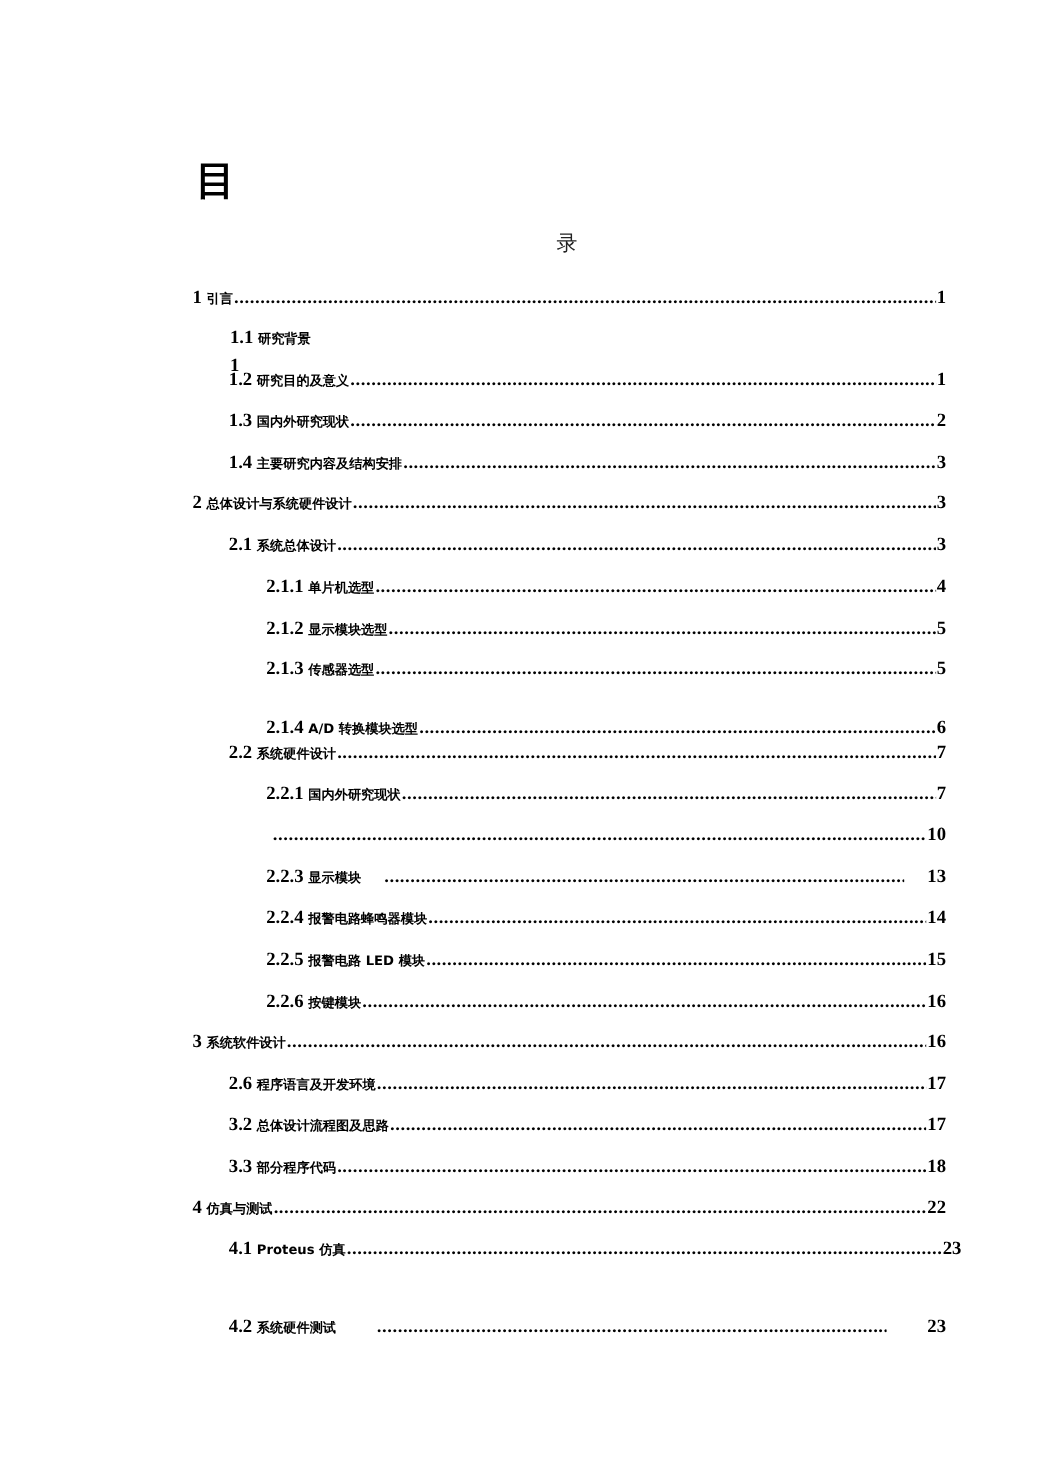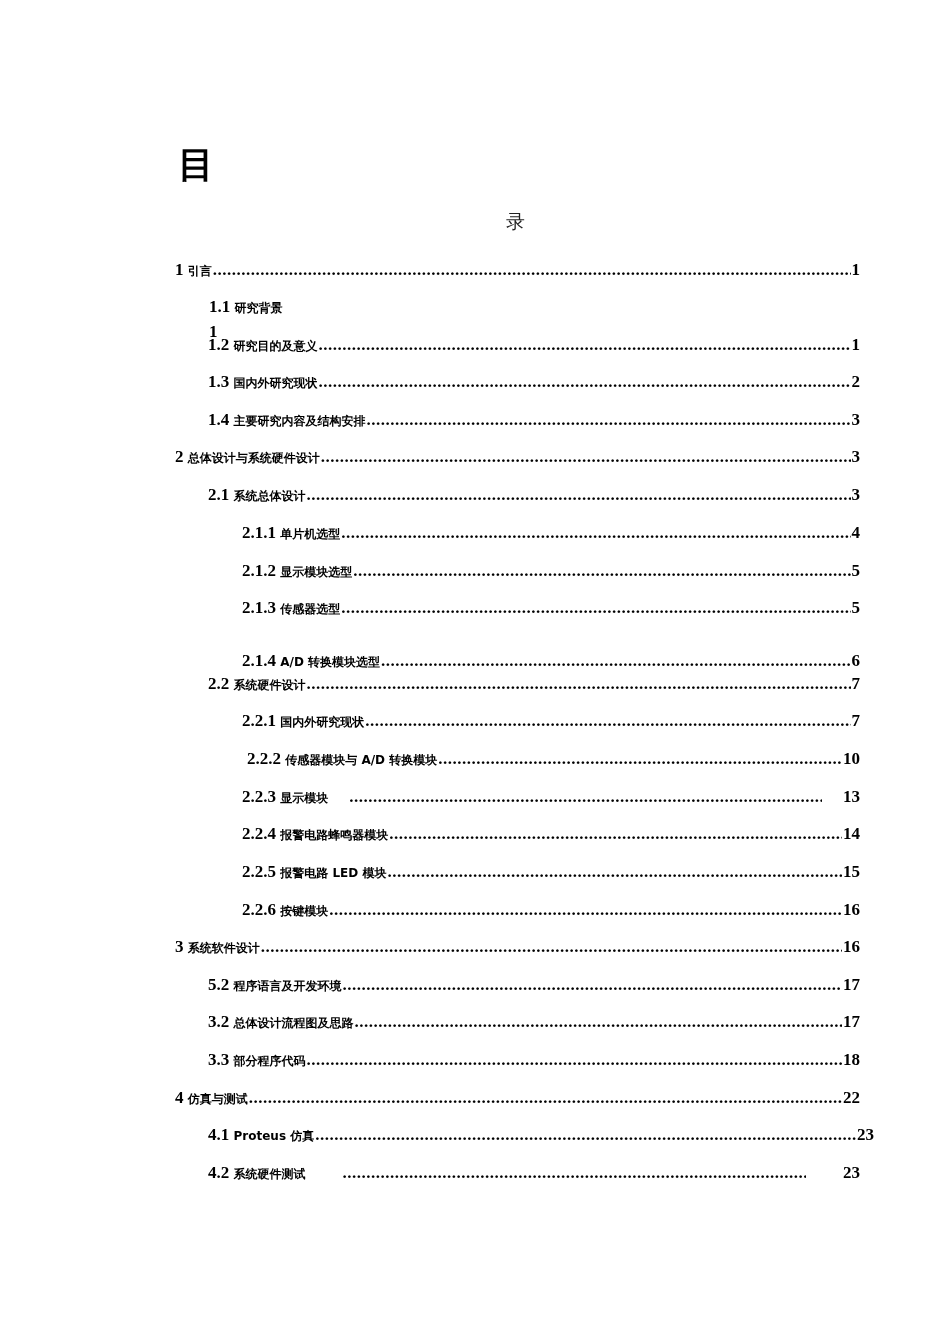--- a/index.html
+++ b/index.html
@@ -88,21 +88,20 @@
       <span class="label"><span>2.2</span> <span class="cjk">系统硬件设计</span></span>
       <span class="leader"></span>
       <span class="page-num">7</span>
     </div>
     <div class="toc-entry" style="left:242px;right:90px;top:709px;">
       <span class="label"><span>2.2.1</span> <span class="cjk">国内外研究现状</span></span>
       <span class="leader"></span>
       <span class="page-num">7</span>
     </div>
     <div class="toc-entry" style="left:247px;right:90px;top:747px;">
-      <span class="label"><span>2.2.2</span> <span class="cjk">传感器模块与 A/D 转换模块</span></span>
       <span class="leader"></span>
       <span class="page-num">10</span>
     </div>
     <div class="toc-entry" style="left:242px;right:90px;top:785px;gap:20px;">
       <span class="label"><span>2.2.3</span> <span class="cjk">显示模块</span></span>
       <span class="leader"></span>
       <span class="page-num">13</span>
     </div>
     <div class="toc-entry" style="left:242px;right:90px;top:822px;">
       <span class="label"><span>2.2.4</span> <span class="cjk">报警电路蜂鸣器模块</span></span>
@@ -118,21 +117,21 @@
       <span class="label"><span>2.2.6</span> <span class="cjk">按键模块</span></span>
       <span class="leader"></span>
       <span class="page-num">16</span>
     </div>
     <div class="toc-entry" style="left:175px;right:90px;top:935px;justify-content:flex-end;">
       <span class="label"><span>3</span> <span class="cjk">系统软件设计</span></span>
       <span class="leader"></span>
       <span class="page-num">16</span>
     </div>
     <div class="toc-entry" style="left:208px;right:90px;top:973px;">
-      <span class="label"><span>5.2</span> <span class="cjk">程序语言及开发环境</span></span>
+      <span class="label"><span>2.6</span> <span class="cjk">程序语言及开发环境</span></span>
       <span class="leader"></span>
       <span class="page-num">17</span>
     </div>
     <div class="toc-entry" style="left:208px;right:90px;top:1010px;">
       <span class="label"><span>3.2</span> <span class="cjk">总体设计流程图及思路</span></span>
       <span class="leader"></span>
       <span class="page-num">17</span>
     </div>
     <div class="toc-entry" style="left:208px;right:90px;top:1048px;">
       <span class="label"><span>3.3</span> <span class="cjk">部分程序代码</span></span>
@@ -142,19 +141,19 @@
     <div class="toc-entry" style="left:175px;right:90px;top:1086px;">
       <span class="label"><span>4</span> <span class="cjk">仿真与测试</span></span>
       <span class="leader"></span>
       <span class="page-num">22</span>
     </div>
     <div class="toc-entry" style="left:208px;right:76px;top:1123px;">
       <span class="label"><span>4.1</span> <span class="cjk">Proteus 仿真</span></span>
       <span class="leader"></span>
       <span class="page-num">23</span>
     </div>
-    <div class="toc-entry" style="left:208px;right:90px;top:1161px;gap:36px;">
+    <div class="toc-entry" style="left:208px;right:90px;top:1194px;gap:36px;">
       <span class="label"><span>4.2</span> <span class="cjk">系统硬件测试</span></span>
       <span class="leader"></span>
       <span class="page-num">23</span>
     </div>
   </div>
 </div>
 
 </body></html>

